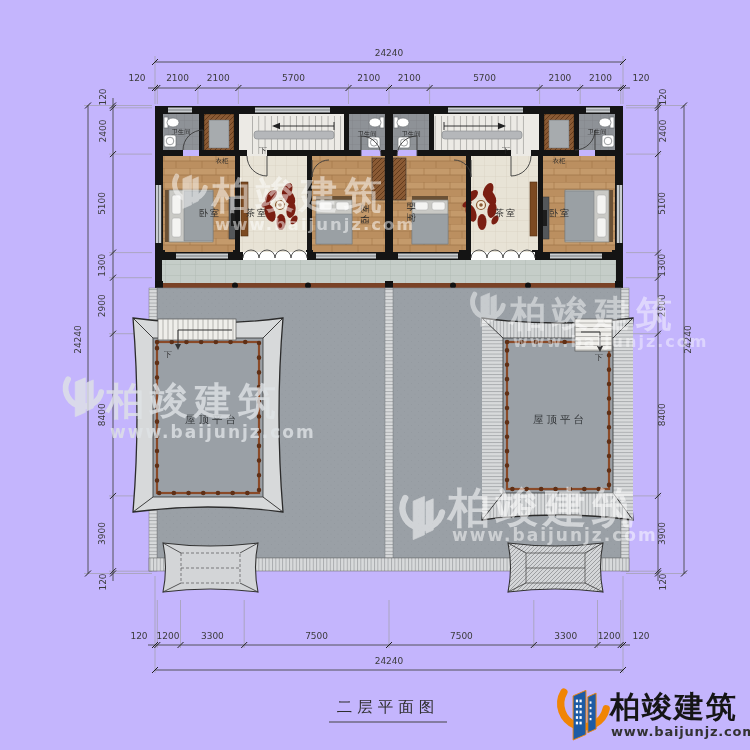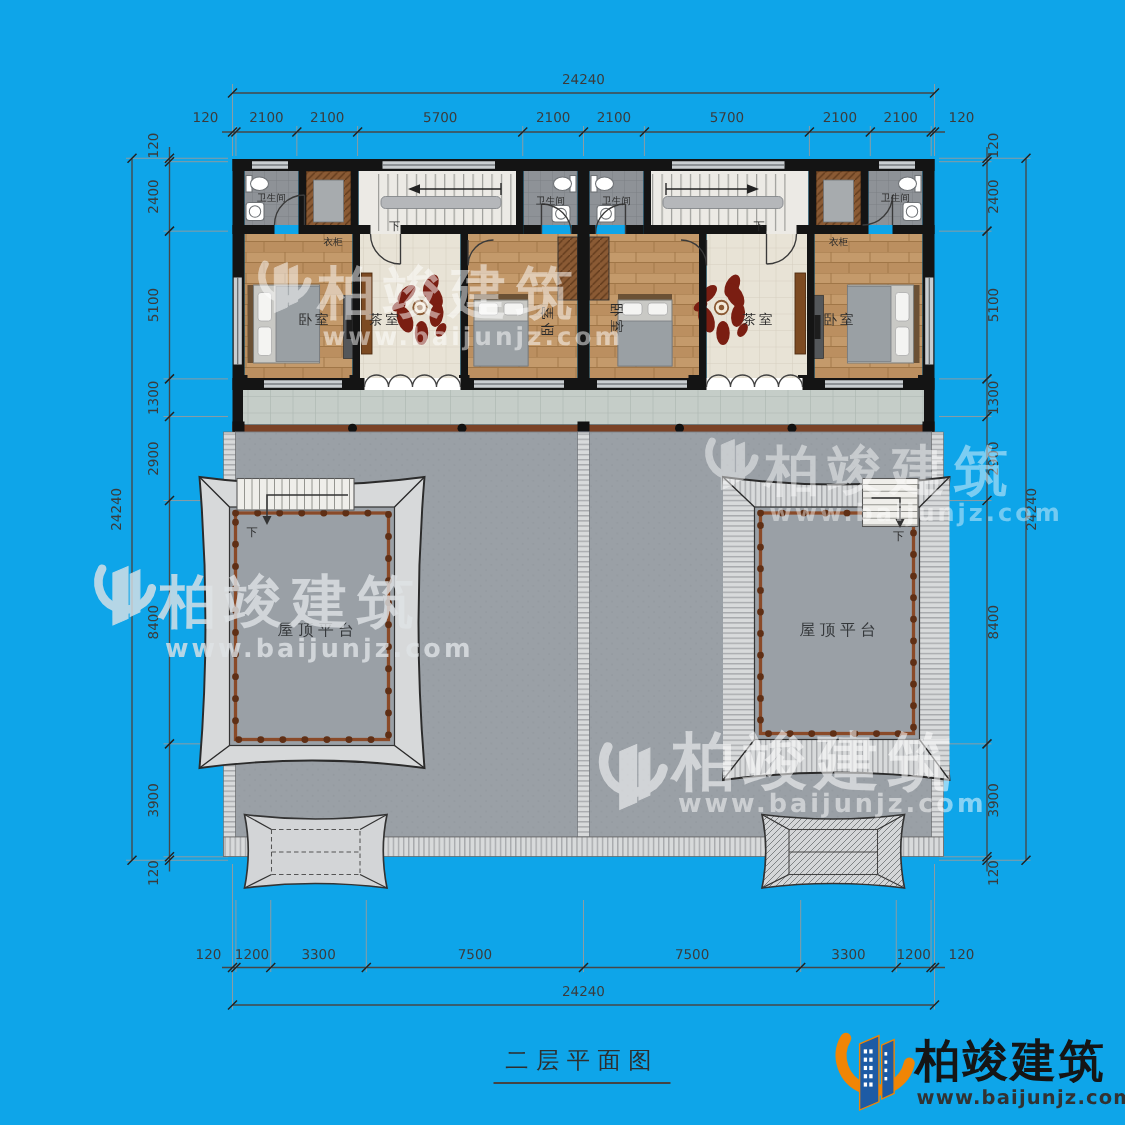--- a/index.html
+++ b/index.html
@@ -1,16 +1,16 @@
 <!DOCTYPE html>
 <html><head>
 <meta charset="utf-8">
 <style>
   html,body{margin:0;padding:0;background:#ffffff;}
-  #stage{width:750px;height:750px;position:relative;background:#0ea5e9;overflow:hidden;}
+  #stage{width:750px;height:750px;position:relative;background:#c4b5fd;overflow:hidden;}
   text{font-family:"DejaVu Sans", sans-serif;}
   .dim{font-size:9px;fill:#3b3b3b;}
   .lbl{fill:#2a2a2a;font-family:"DejaVu Sans", sans-serif;}
   .lbl-sm{font-size:6.4px;}
   .lbl-md{font-size:9px;letter-spacing:2px;}
   .lbl-dn{font-size:7.5px;}
   .lbl-ter{font-size:10.5px;letter-spacing:3px;fill:#35383b;}
   .wm-big{font-weight:bold;letter-spacing:6px;}
   .wm-sm{font-weight:bold;letter-spacing:2px;}
   .title-txt{font-size:15.5px;letter-spacing:5px;fill:#2e2e2e;}

